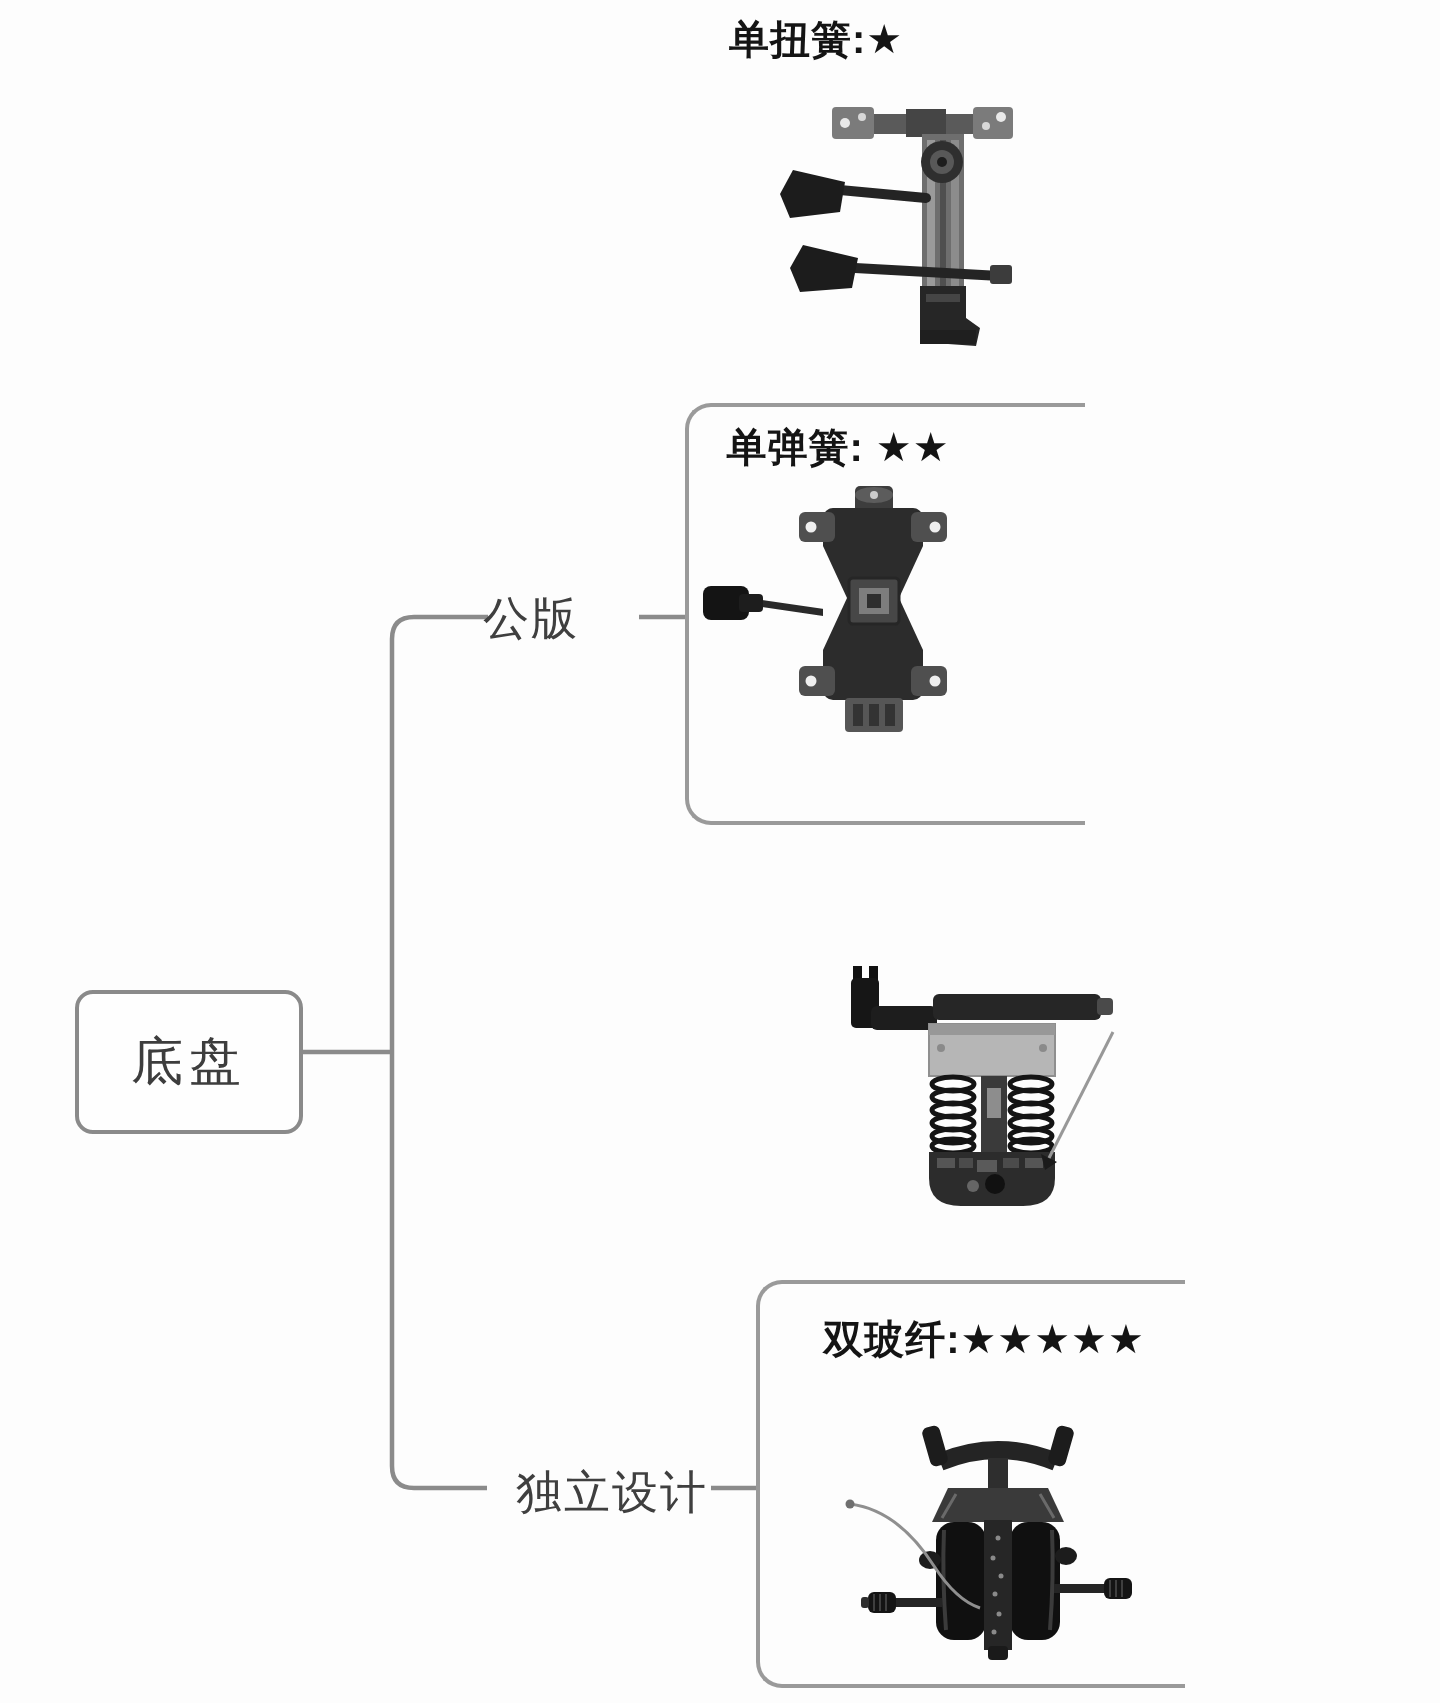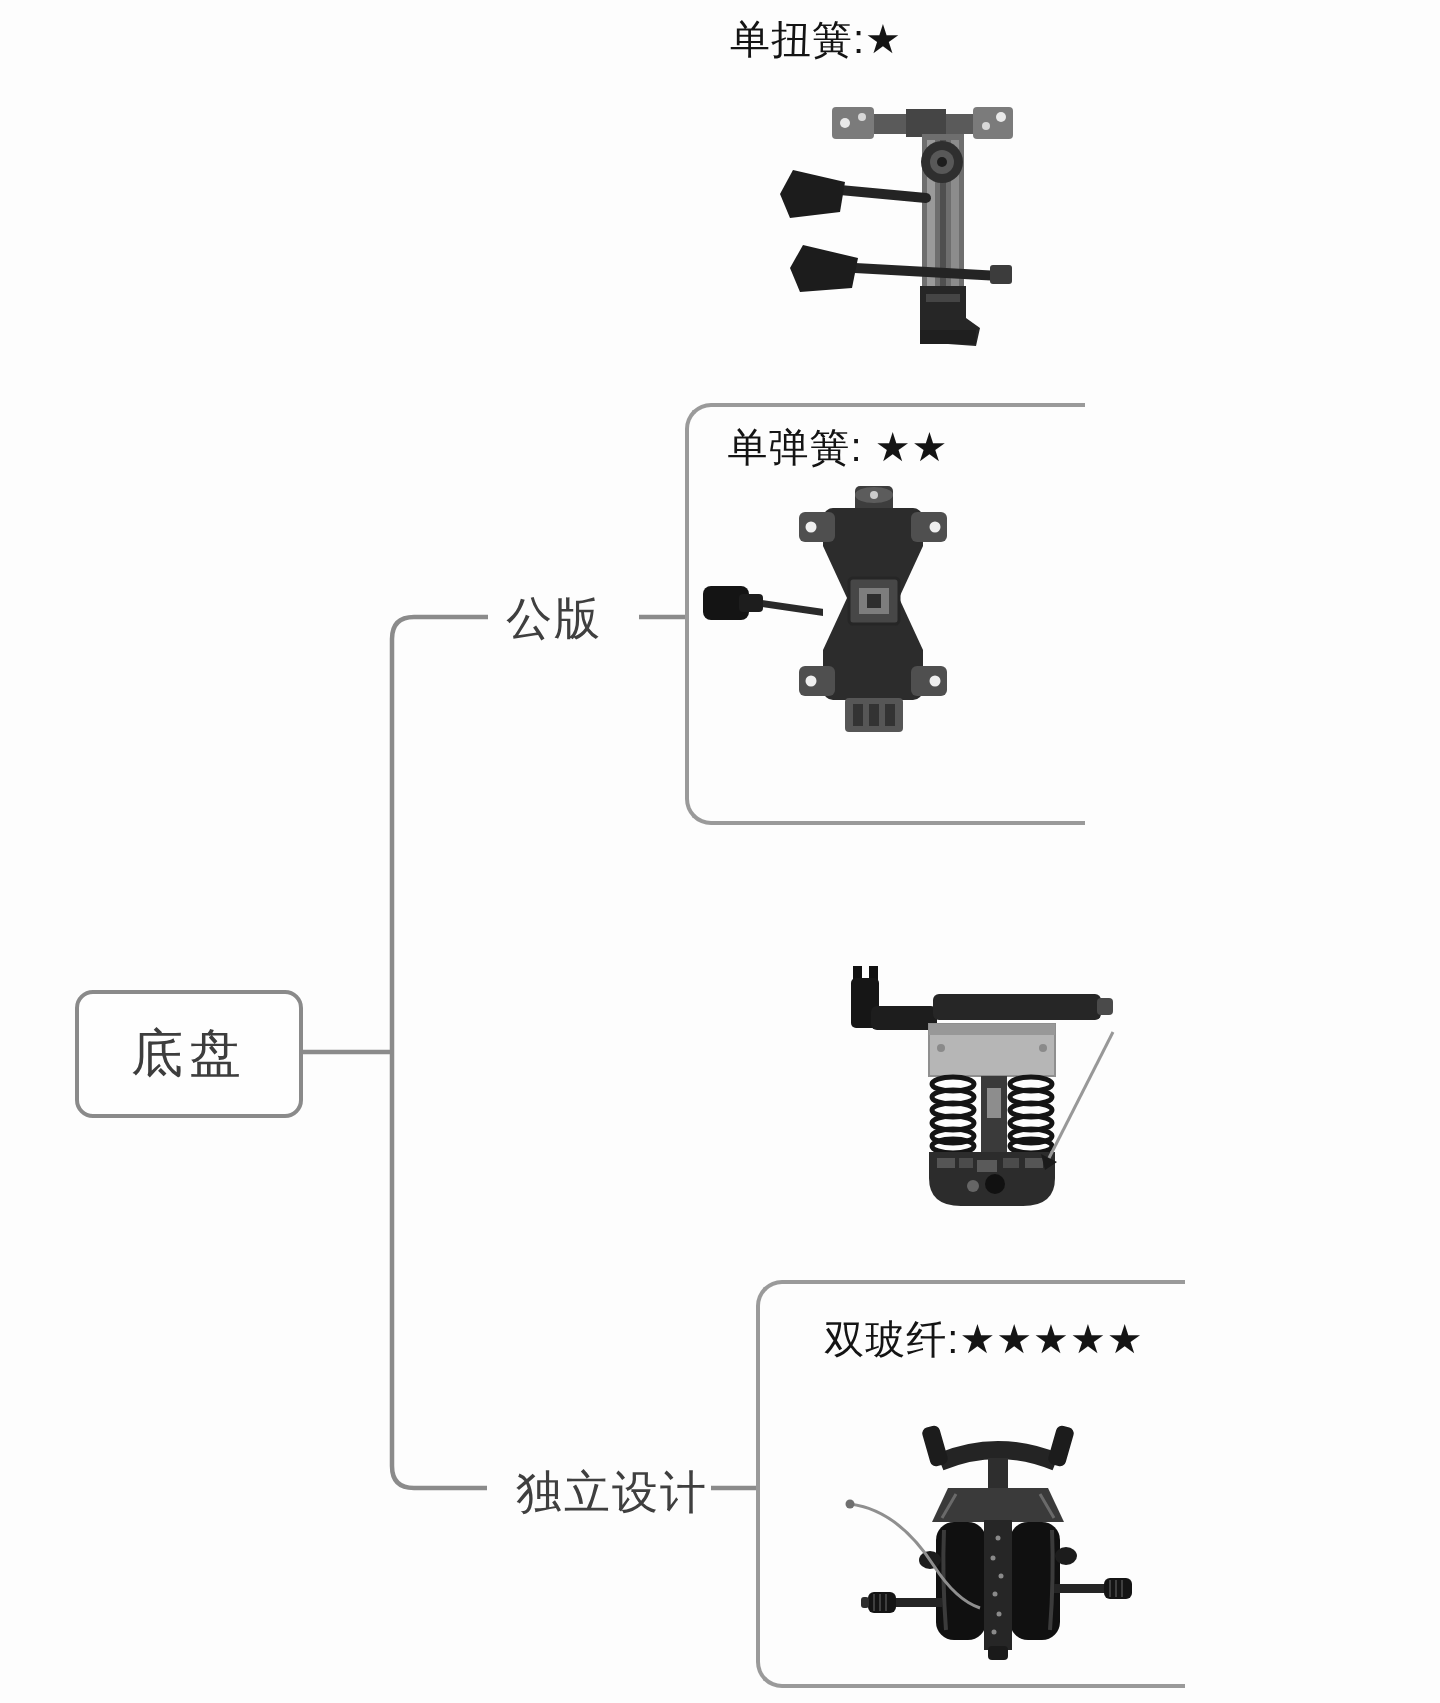--- a/index.html
+++ b/index.html
@@ -11,38 +11,38 @@
     position:relative;
     width:1440px;height:1703px;
     background:#fdfdfd;
     overflow:hidden;
   }
   #canvas *{box-sizing:border-box;}
   .connector-svg{position:absolute;left:0;top:0;width:1440px;height:1703px;pointer-events:none;}
 
   
   .root-node{
-    position:absolute;left:75px;top:990px;width:228px;height:128px;
+    position:absolute;left:75px;top:990px;width:228px;height:144px;
     border:4px solid #8a8a8a;border-radius:18px;background:#fefefe;
     display:flex;align-items:center;justify-content:center;
     font-size:52px;font-weight:500;color:#3d3d3d;letter-spacing:6px;
   }
 
   
   .branch-label{
     position:absolute;transform:translateX(-50%);
     font-size:46px;font-weight:500;color:#3f3f3f;white-space:nowrap;letter-spacing:2px;
   }
-  .branch-generic{left:554px;top:588px;}
+  .branch-generic{left:531px;top:588px;}
   .branch-independent{left:612px;top:1462px;}
 
   
   .item-label{
     position:absolute;transform:translateX(-50%);
-    font-size:40px;font-weight:400;color:#141414;white-space:nowrap;letter-spacing:1px;text-align:right;
+    font-size:40px;font-weight:700;color:#141414;white-space:nowrap;letter-spacing:1px;text-align:right;
   }
   .item1{left:816px;top:12px;}
   .item2{left:838px;top:420px;}
   .item3{left:938px;top:880px;}
   .item4{left:984px;top:1312px;}
 
   
   .highlight-box{
     position:absolute;background:transparent;
     border:4px solid #9a9a9a;border-right:none;

